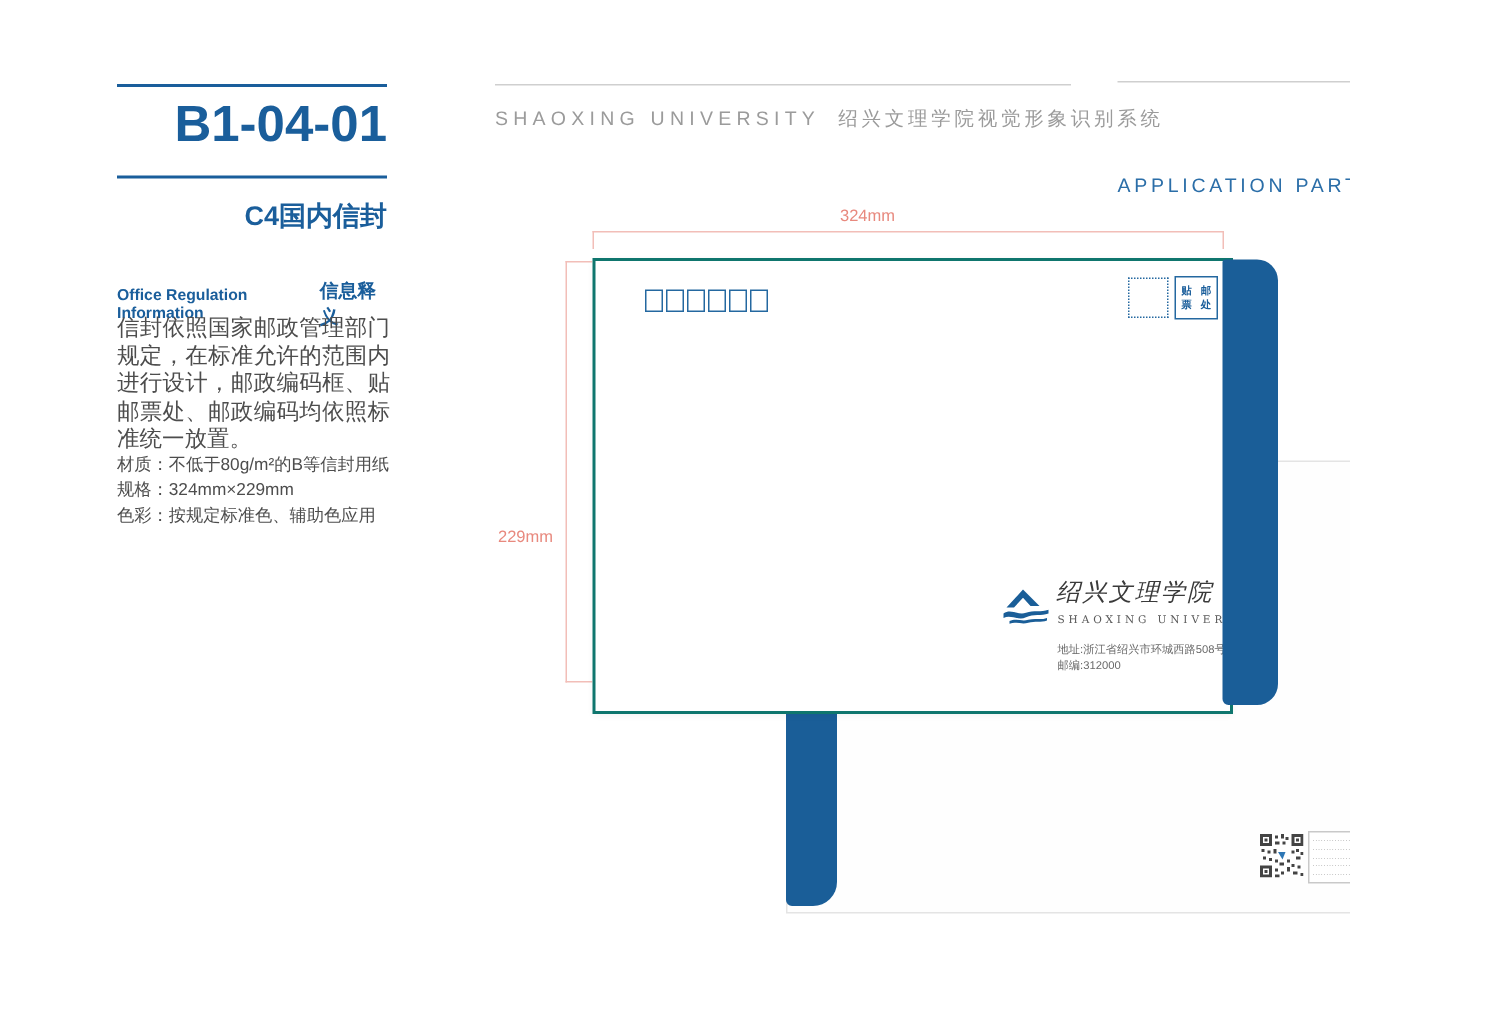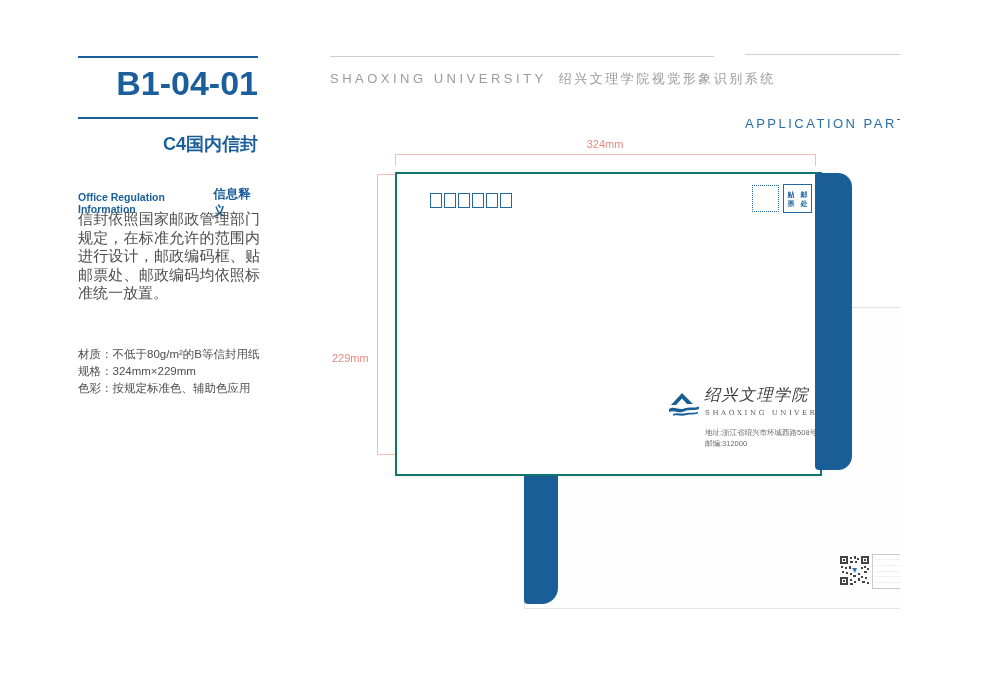--- a/index.html
+++ b/index.html
@@ -14,21 +14,21 @@
   .subtitle{left:78px;top:132px;width:180px;text-align:right;color:#1A5E9B;
             font-size:18px;font-weight:bold;}
   .sec-head{left:78px;top:186px;width:181px;display:flex;justify-content:space-between;
             align-items:center;color:#1A5E9B;}
   .sec-head .en{font-size:10.5px;font-weight:bold;}
   .sec-head .zh{font-size:12.5px;font-weight:bold;}
   .sec-head2{left:78px;top:279px;width:181px;display:flex;justify-content:flex-end;gap:10px;
              align-items:baseline;color:#1A5E9B;}
   .para{left:78px;top:210px;width:182px;font-size:15px;line-height:18.5px;color:#4D4D4D;
         text-align:justify;}
-  .specs{left:78px;top:302px;width:182px;font-size:11.5px;line-height:17px;color:#4D4D4D;margin-top:44px;}
+  .specs{left:78px;top:302px;width:182px;font-size:11.5px;line-height:17px;color:#4D4D4D;}
 
   
   .hline{background:#CFCFCF;height:1px;}
   .hdr-center{left:330px;top:70px;width:390px;display:flex;gap:12px;align-items:baseline;white-space:nowrap;}
   .hdr-center .en{color:#9B9B9B;font-size:13px;letter-spacing:3.5px;}
   .hdr-center .zh{color:#9B9B9B;font-size:13px;letter-spacing:2.5px;}
   .hdr-right{left:745px;top:70px;width:220px;display:flex;align-items:baseline;white-space:nowrap;}
   .hdr-right .en{color:#2B6EA8;font-size:13px;letter-spacing:2.5px;}
   .hdr-right .zh{color:#1B4A74;font-size:14.5px;font-weight:bold;margin-top:44px;}
 
@@ -94,21 +94,21 @@
     <span class="en">SHAOXING UNIVERSITY</span>
     <span class="zh">绍兴文理学院视觉形象识别系统</span>
   </div>
 
   <div class="abs hline" style="left:745px;top:54px;width:218px;"></div>
   <div class="abs hdr-right">
     <span class="en">APPLICATION PART</span>
     <span class="zh">应用部分</span>
   </div>
 
-  <div class="abs dim-text" style="left:560px;top:138px;width:90px;text-align:center;">324mm</div>
+  <div class="abs dim-text" style="left:560px;top:138px;width:90px;text-align:left;">324mm</div>
   <div class="abs dim-line" style="left:395px;top:154px;width:421px;height:1px;"></div>
   <div class="abs dim-line" style="left:395px;top:154px;width:1px;height:12px;"></div>
   <div class="abs dim-line" style="left:815px;top:154px;width:1px;height:12px;"></div>
 
   <div class="abs dim-text" style="left:332px;top:308px;width:40px;margin-top:44px;">229mm</div>
   <div class="abs dim-line" style="left:377px;top:174px;width:1px;height:281px;"></div>
   <div class="abs dim-line" style="left:377px;top:174px;width:18px;height:1px;"></div>
   <div class="abs dim-line" style="left:377px;top:454px;width:18px;height:1px;"></div>
 
   <div class="abs env-back"></div>

